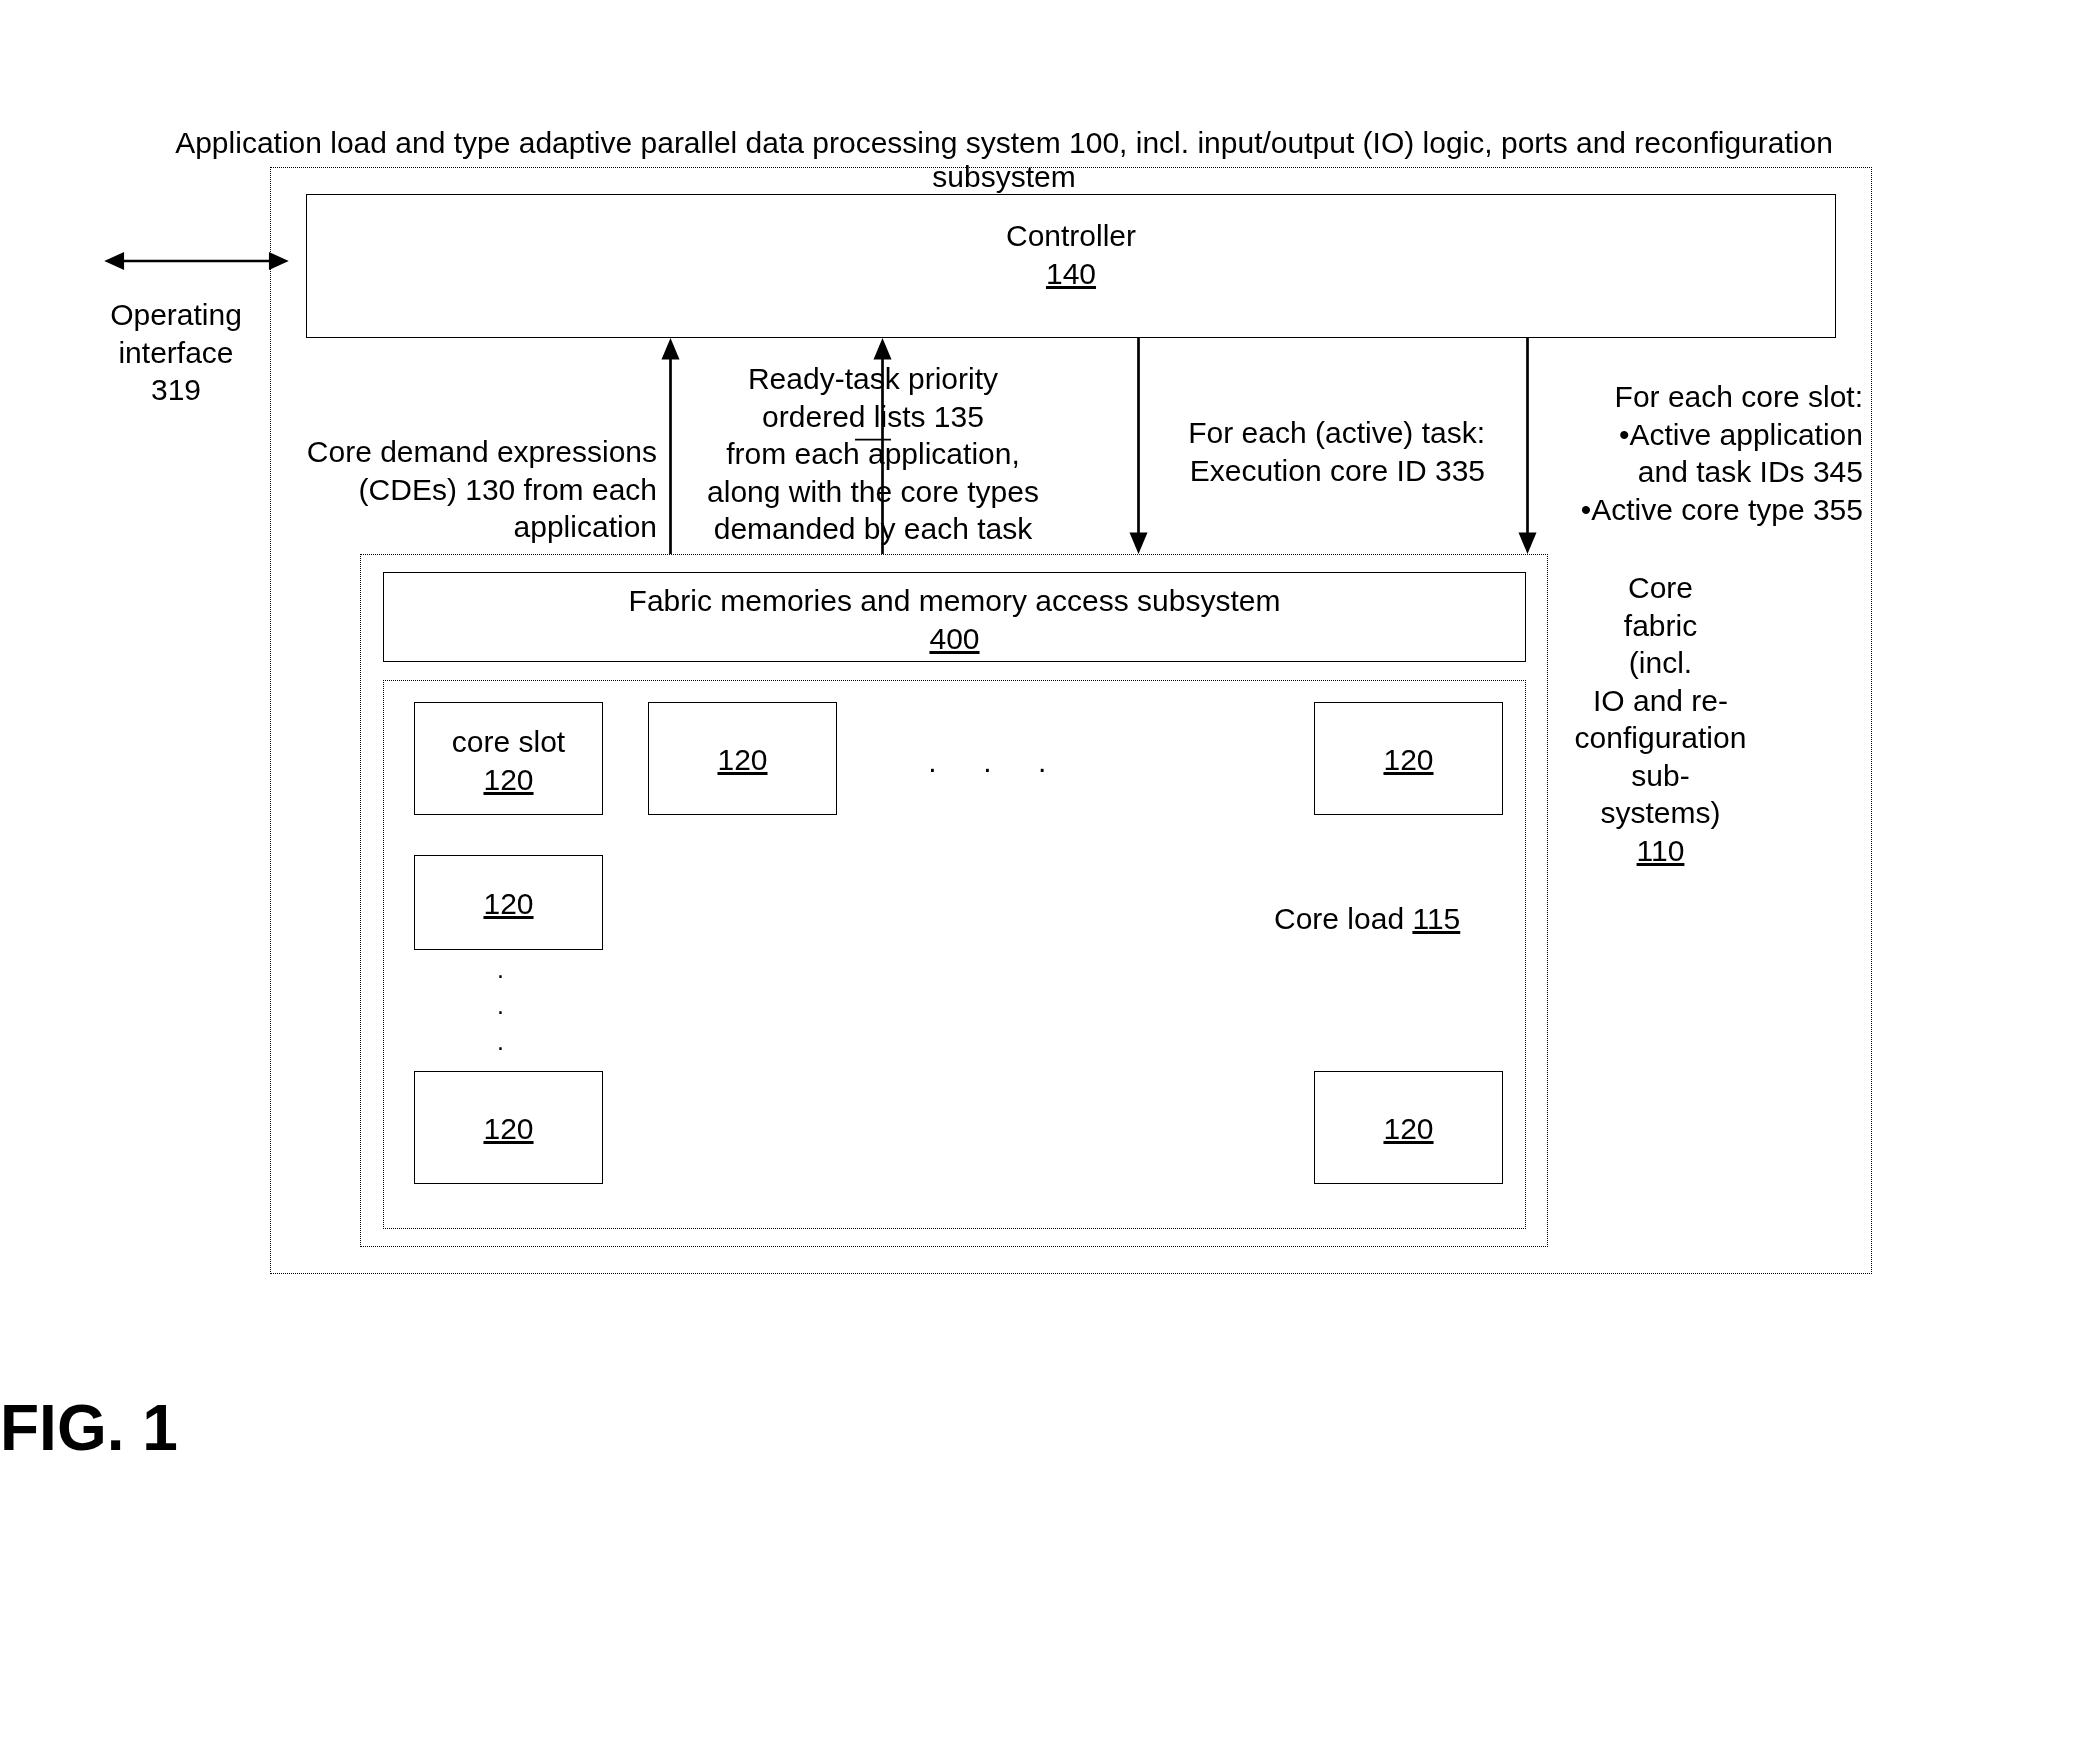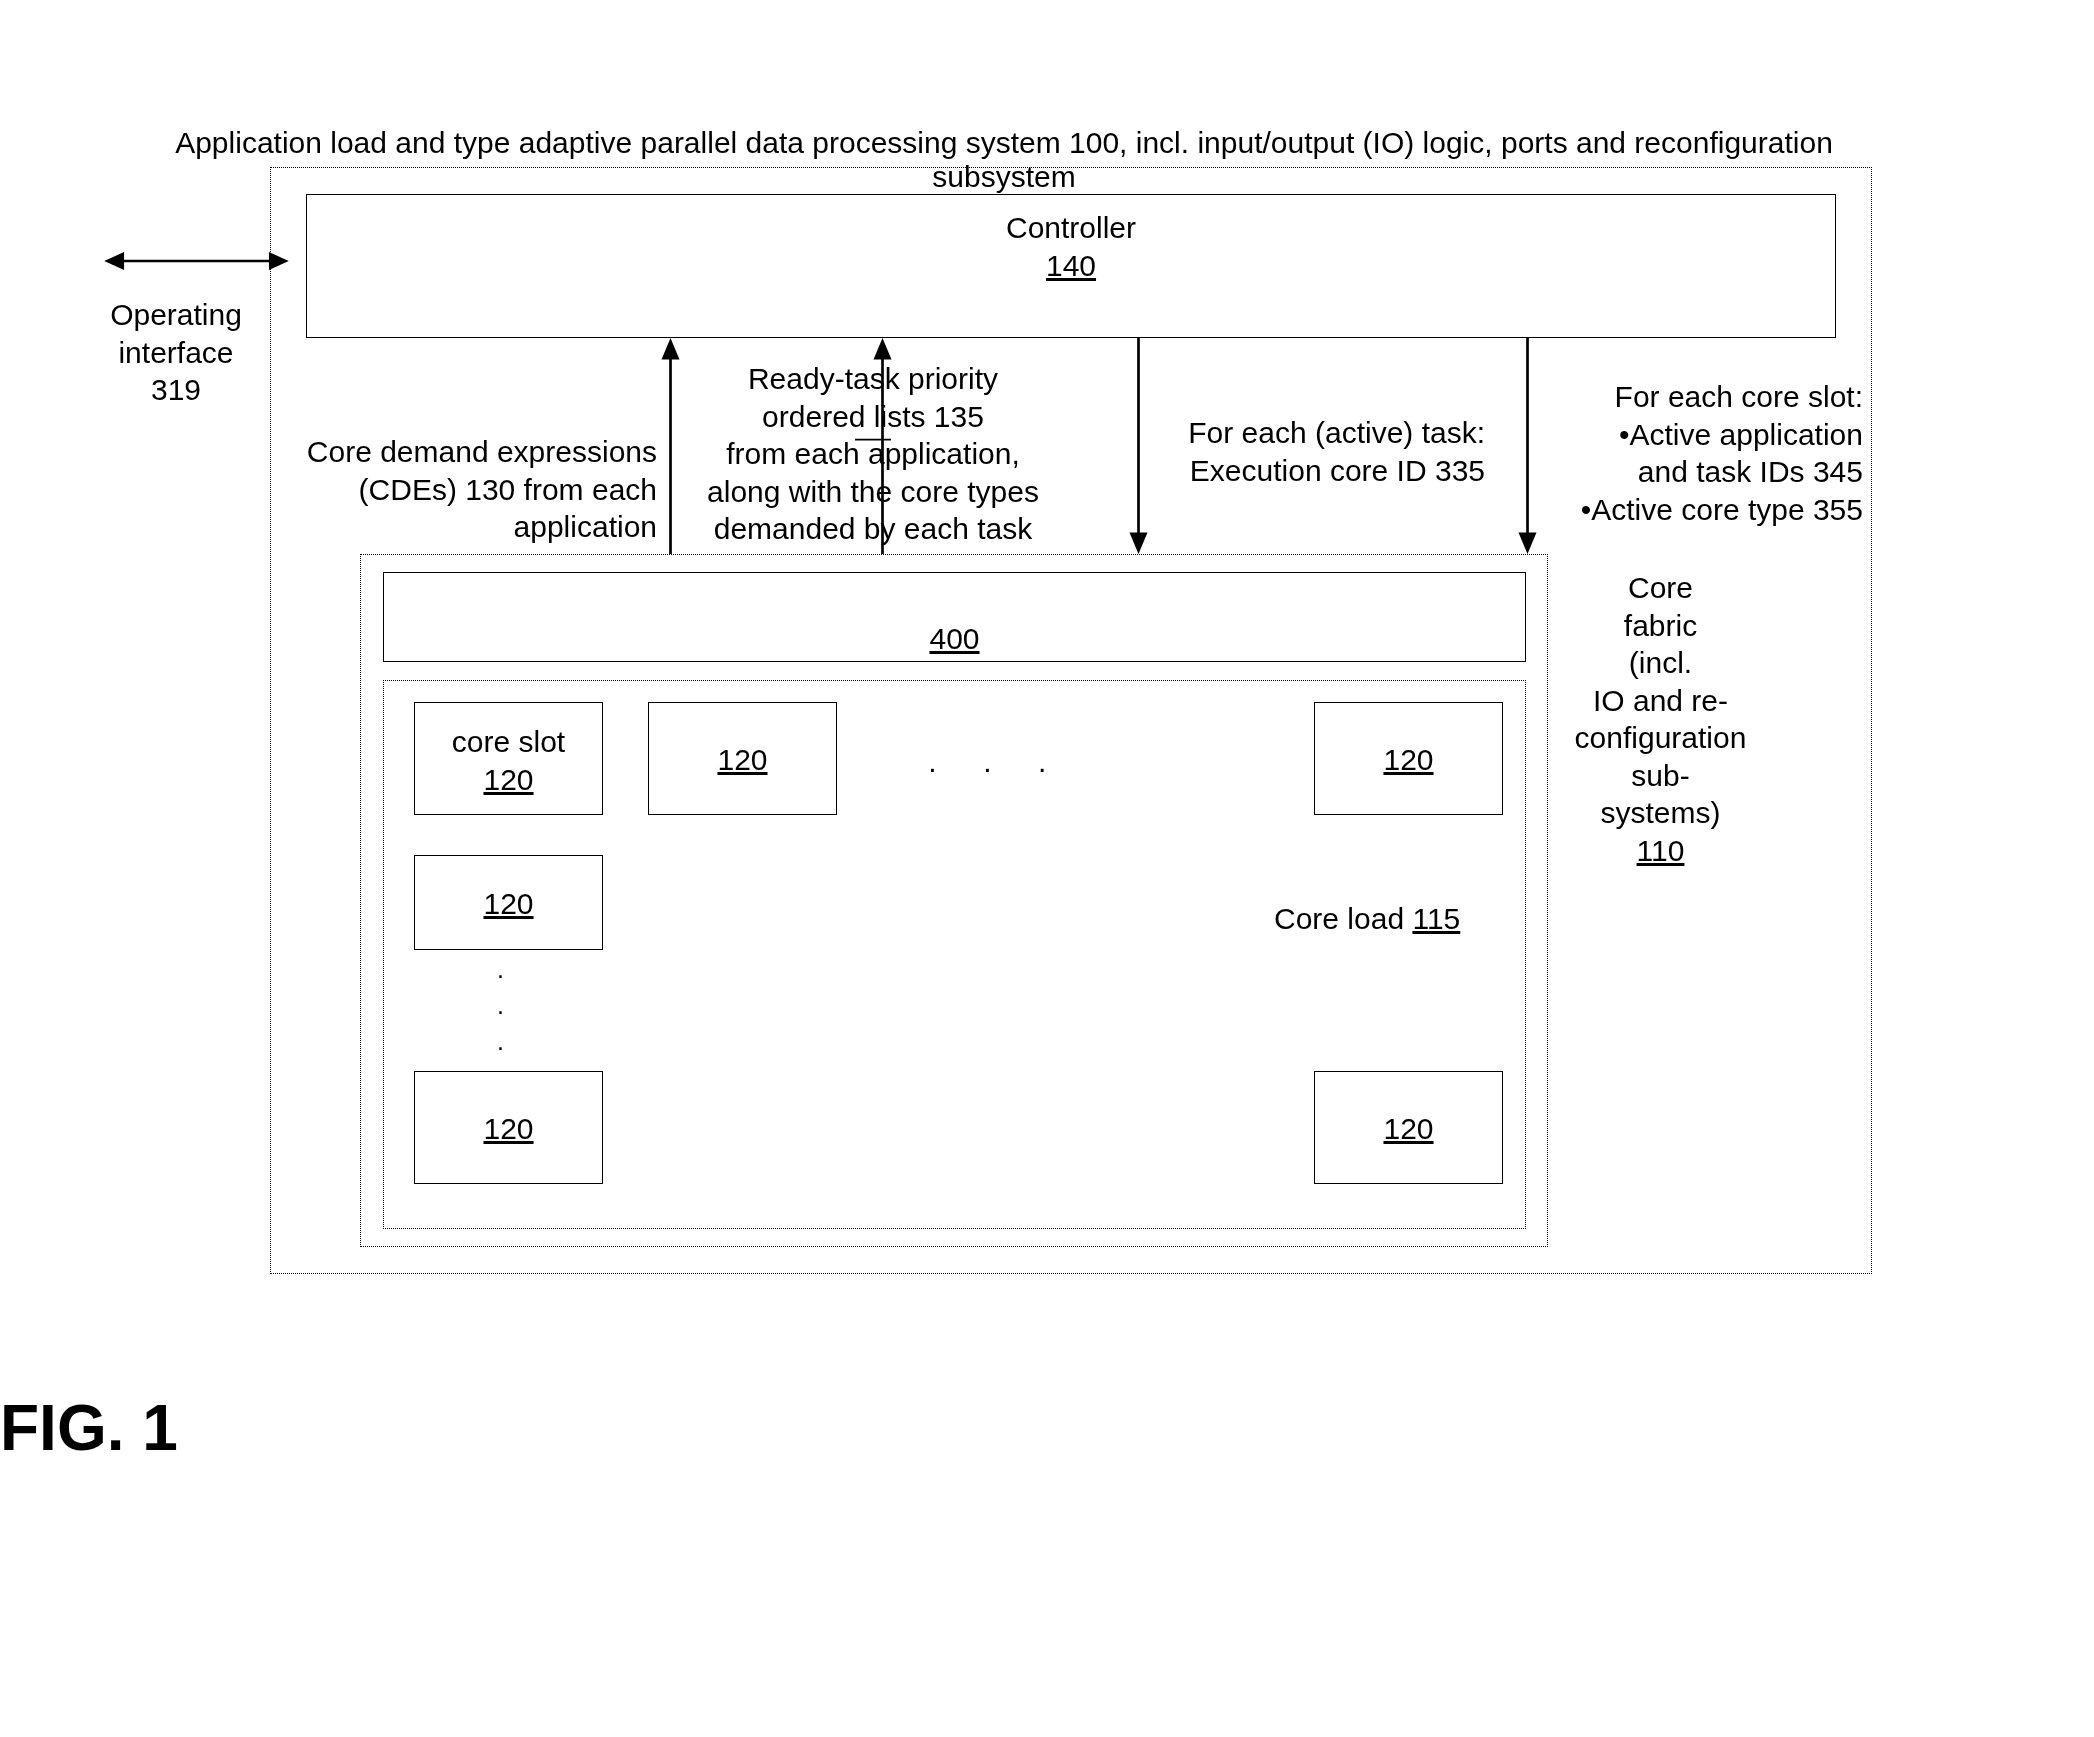--- a/index.html
+++ b/index.html
@@ -61,21 +61,21 @@
 
   <polygon points="205,30 183,20 183,40" fill="#000"></polygon>
 </svg>
 <div class="abs label" style="left:86px; top:296px; width:180px;">
   <span>Operating</span><br>
   <span>interface</span><br>
   <span>319</span>
 </div>
 
 <div class="abs solid-box" style="left:306px; top:194px; width:1530px; height:144px;">
-  <div class="label" style="margin-top:14px;">
+  <div class="label" style="margin-top:22px;">
     <span>Controller</span><br>
     <span class="ref">140</span>
   </div>
 </div>
 
 <svg class="abs" style="left:657px; top:338px; width:27px; height:216px;" viewBox="0 0 30 240" width="27" height="216">
   <line x1="15" y1="22" x2="15" y2="240" stroke="#000" stroke-width="3"></line>
   <polygon points="15,0 5,24 25,24" fill="#000"></polygon>
 </svg>
 <div class="abs label-right" style="left:288px; top:405px; width:369px;margin-top:28px;">
@@ -129,21 +129,21 @@
   <span>(incl.</span><br>
   <span>IO and re-</span><br>
   <span>configuration</span><br>
   <span>sub-</span><br>
   <span>systems)</span><br>
   <span class="ref">110</span>
 </div>
 
 <div class="abs solid-box" style="left:383px; top:572px; width:1143px; height:90px;">
   <div class="label" style="margin-top:9px;">
-    <br>
+    <span>Fabric memories and memory access subsystem</span><br>
     <span class="ref">400</span>
   </div>
 </div>
 
 <div class="abs outer-dotted" style="left:383px; top:680px; width:1143px; height:549px;"></div>
 <div class="abs label-left" style="left:1274px; top:900px;">
   <span>Core load </span><span class="ref">115</span>
 </div>
 
 <div class="abs solid-box" style="left:414px; top:702px; width:189px; height:113px;">

